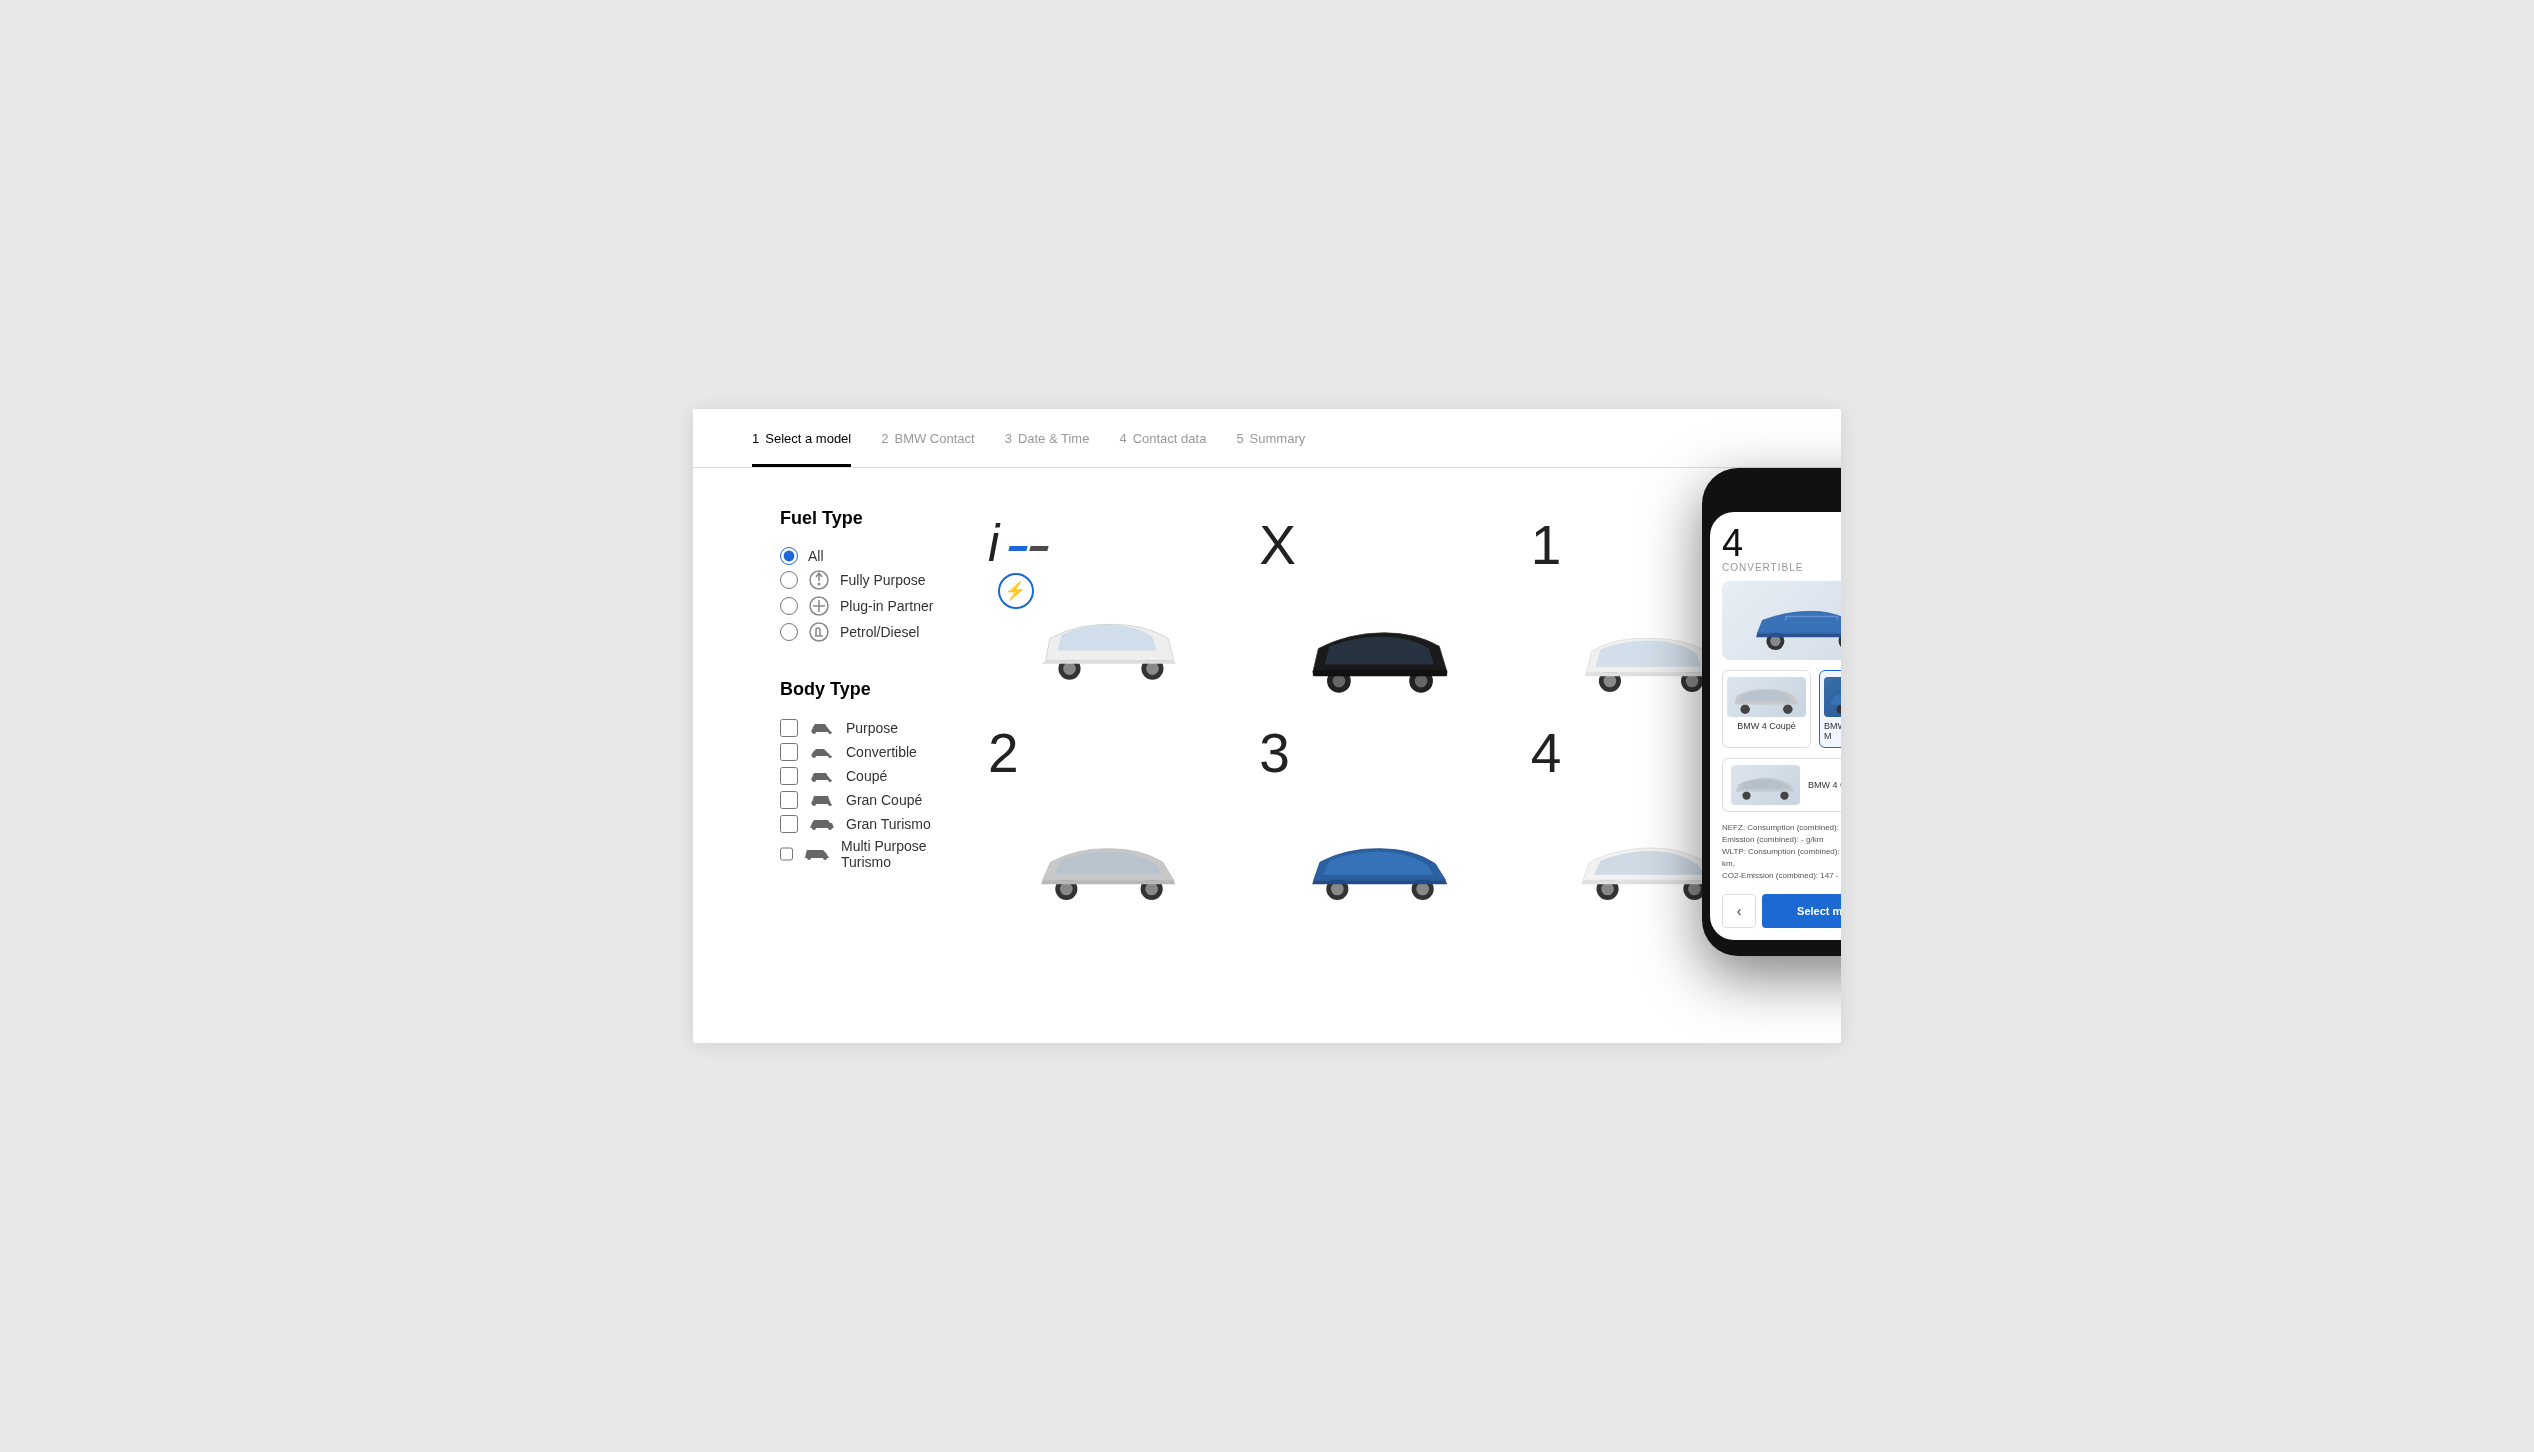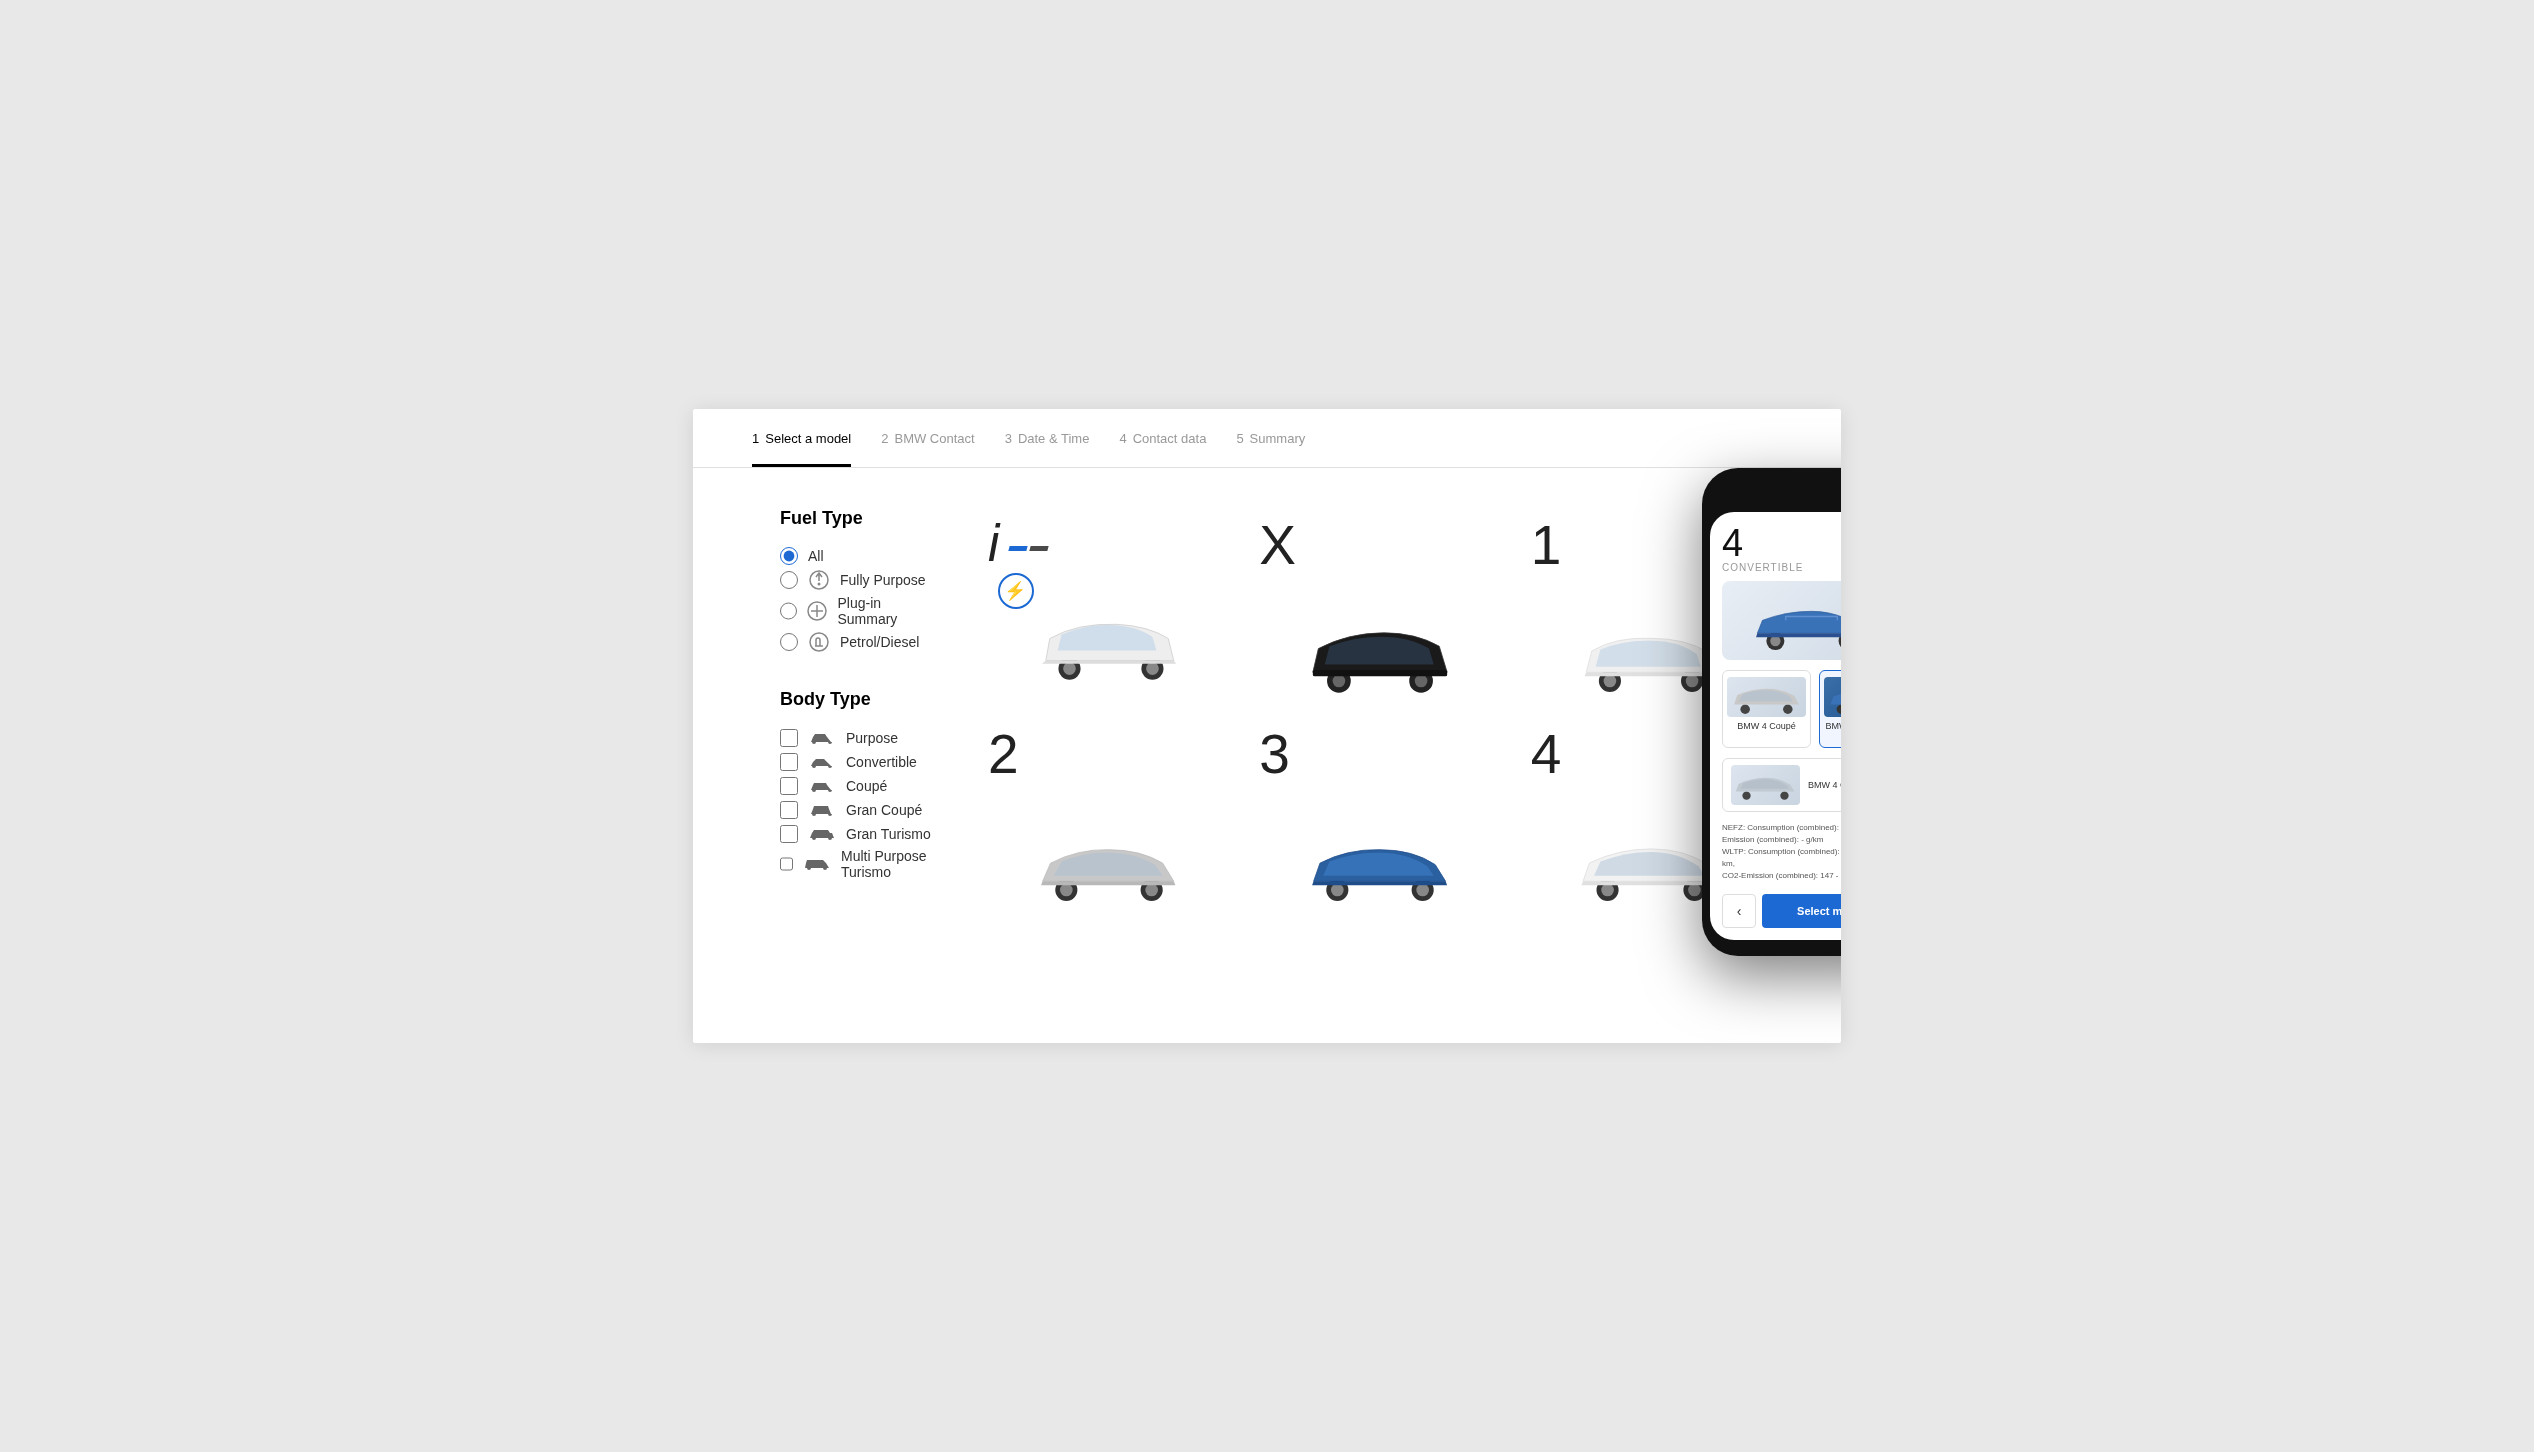--- a/index.html
+++ b/index.html
@@ -243,21 +243,21 @@
       flex: 1;
       border: 1px solid #ddd;
       border-radius: 6px;
       padding: 6px 4px;
       display: flex;
       flex-direction: column;
       align-items: center;
       cursor: pointer;
       font-size: 9px;
       color: #333;
-      text-align: right;
+      text-align: left;
       gap: 4px;
     }
     .phone-variant.selected {
       border-color: #1c69d4;
       background: #f0f5ff;
       position: relative;
     }
     .phone-variant.selected::after {
       content: '✓';
       position: absolute;
@@ -393,21 +393,21 @@
         </label>
         <label class="radio-item">
           <input type="radio" name="fuel" style="">
           <span class="fuel-icon">
             <svg width="20" height="20" viewBox="0 0 20 20" fill="none">
               <circle cx="10" cy="10" r="9" stroke="#888" stroke-width="1.5"></circle>
               <line x1="10" y1="4" x2="10" y2="16" stroke="#888" stroke-width="1.5"></line>
               <line x1="4" y1="10" x2="16" y2="10" stroke="#888" stroke-width="1.5"></line>
             </svg>
           </span>
-          <span>Plug-in Summary</span>
+          <span>Plug-in Partner</span>
         </label>
         <label class="radio-item">
           <input type="radio" name="fuel" style="">
           <span class="fuel-icon">
             <svg width="20" height="20" viewBox="0 0 20 20" fill="none">
               <circle cx="10" cy="10" r="9" stroke="#888" stroke-width="1.5"></circle>
               <path d="M7 14V8a2 2 0 014 0v6" stroke="#888" stroke-width="1.5"></path>
               <line x1="6" y1="14" x2="14" y2="14" stroke="#888" stroke-width="1.5"></line>
             </svg>
           </span>

